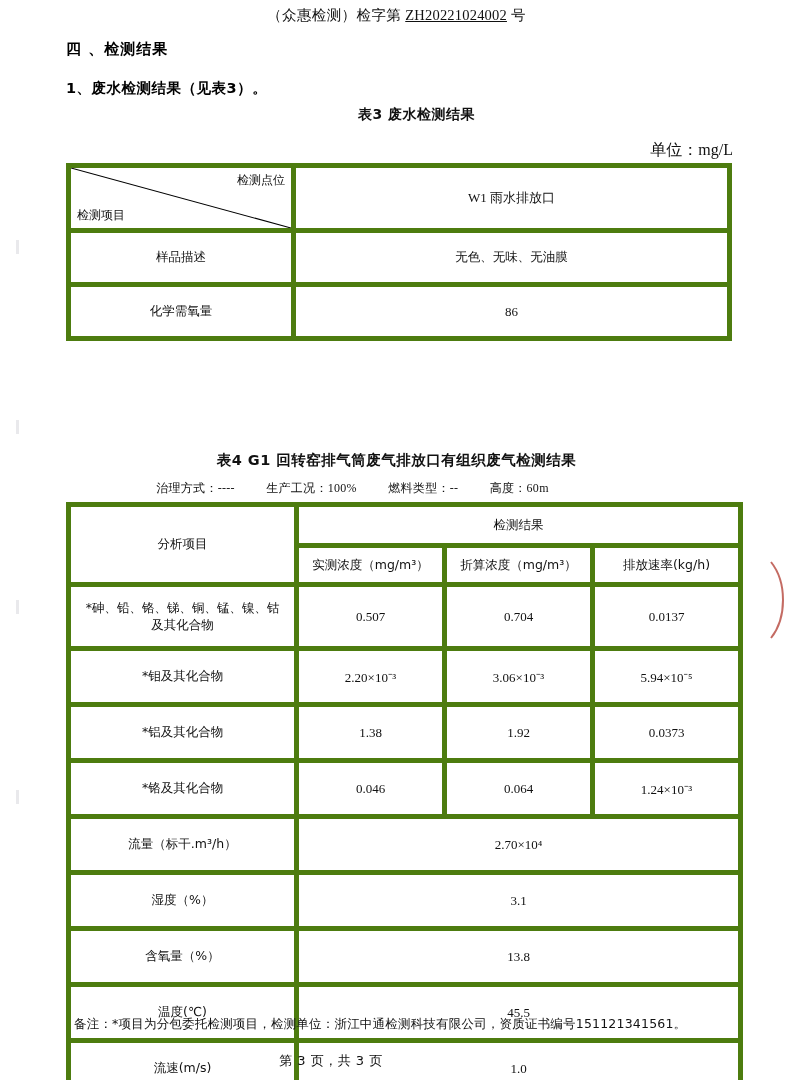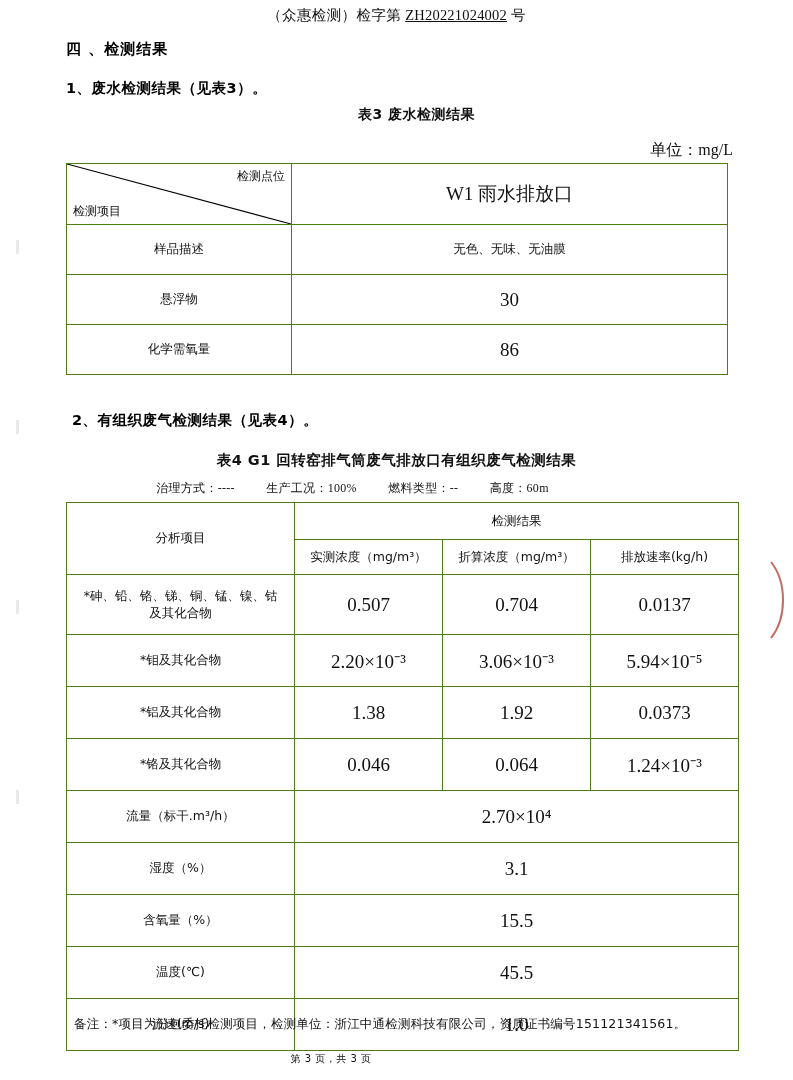--- a/index.html
+++ b/index.html
@@ -87,30 +87,30 @@
   }
   .cond-line span { margin: 0 14px; }
 
   
   table {
     border-collapse: collapse;
     position: absolute;
     table-layout: fixed;
   }
   table td {
-    border: 1px solid #4d7c0f;
+    border: 5px solid #4d7c0f;
     text-align: center;
     vertical-align: middle;
     font-size: 12.5px;
     font-family: "DejaVu Sans", sans-serif;
     padding: 2px 3px;
   }
   td.num {
     font-family: "Liberation Serif", serif;
-    font-size: 19px;
+    font-size: 13px;
   }
 
   
   #table3 {
     top: 163px;
     left: 66px;
     width: 661px;
   }
   #table3 td { height: 45px; }
   #table3 tr:first-child td { height: 56px; }
@@ -167,21 +167,21 @@
     text-align: center;
     font-size: 12px;
     font-family: "DejaVu Sans", sans-serif;
   }
   .pagenum {
     position: absolute;
     top: 1052px;
     left: 0;
     width: 662px;
     text-align: center;
-    font-size: 10px;
+    font-size: 13px;
     font-family: "DejaVu Sans", sans-serif;
     letter-spacing: 0.5px;
   }
 
   
   .stamp-arc {
     position: absolute;
     top: 560px;
     right: 2px;
     width: 22px;
@@ -236,31 +236,26 @@
           <span class="lbl-tr">检测点位</span>
           <span class="lbl-bl">检测项目</span>
         </td>
         <td class="num">W1 雨水排放口</td>
       </tr>
       <tr>
         <td>样品描述</td>
         <td>无色、无味、无油膜</td>
       </tr>
       <tr>
-        <td>悬浮物</td>
-        <td class="num">30</td>
-      </tr>
-      <tr>
         <td>化学需氧量</td>
         <td class="num">86</td>
       </tr>
     </tbody>
   </table>
 
-  <div class="h-sec" id="sec-2">2、有组织废气检测结果（见表4）。</div>
   <div class="tbl-title" id="title-t4">表4    G1 回转窑排气筒废气排放口有组织废气检测结果</div>
 
   <div class="cond-line">
     <span>治理方式：----</span>
     <span>生产工况：100%</span>
     <span>燃料类型：--</span>
     <span>高度：60m</span>
   </div>
 
   <table id="table4">
@@ -312,21 +307,21 @@
       <tr>
         <td>流量（标干.m³/h）</td>
         <td class="num" colspan="3">2.70×10⁴</td>
       </tr>
       <tr>
         <td>湿度（%）</td>
         <td class="num" colspan="3">3.1</td>
       </tr>
       <tr>
         <td>含氧量（%）</td>
-        <td class="num" colspan="3">15.5</td>
+        <td class="num" colspan="3">13.8</td>
       </tr>
       <tr>
         <td>温度(℃)</td>
         <td class="num" colspan="3">45.5</td>
       </tr>
       <tr>
         <td>流速(m/s)</td>
         <td class="num" colspan="3">1.0</td>
       </tr>
     </tbody>

